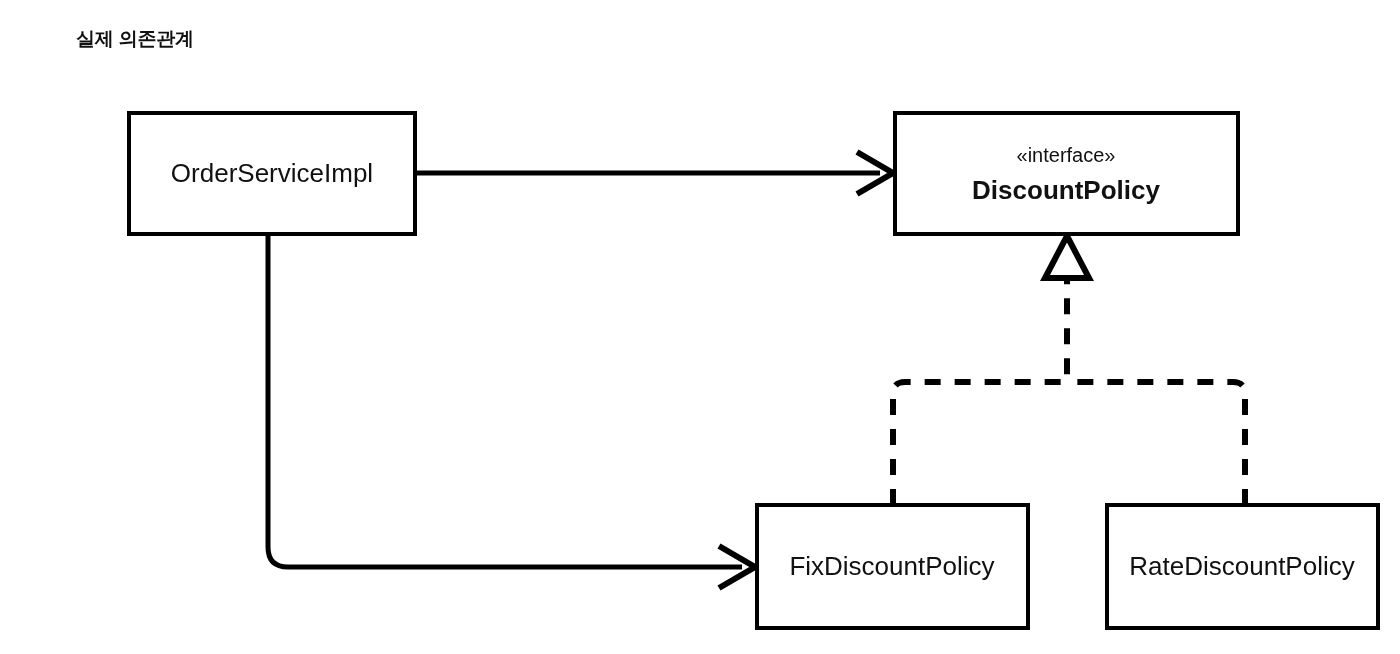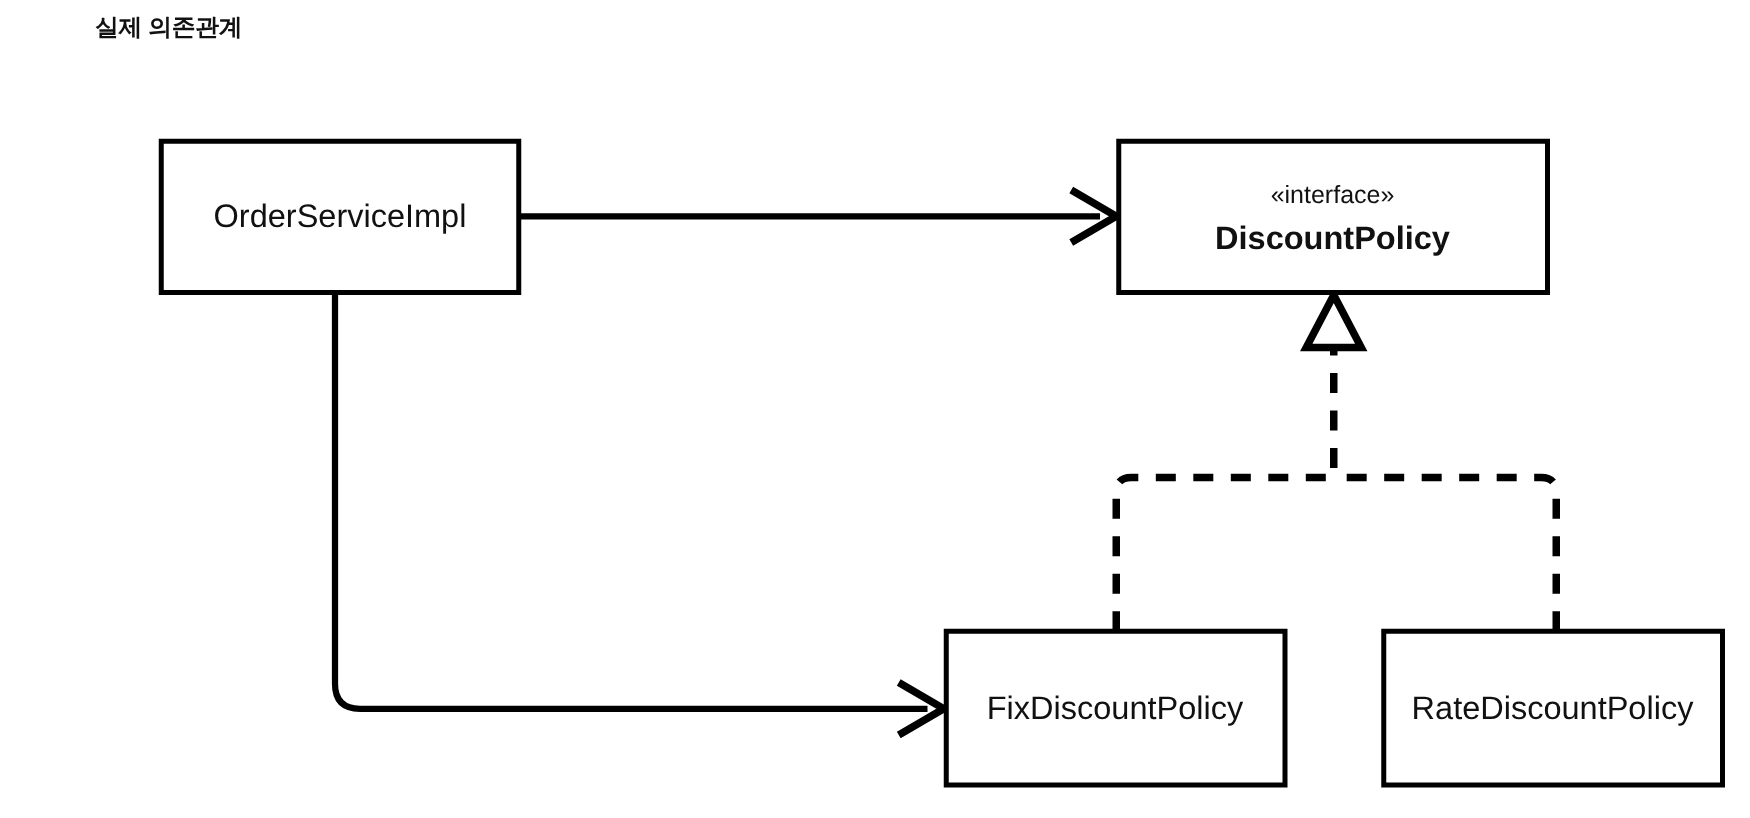--- a/index.html
+++ b/index.html
@@ -11,21 +11,21 @@
     width: 1400px;
     height: 654px;
     font-family: "Liberation Sans", sans-serif;
     color: #000000;
     overflow: hidden;
     position: relative;
   }
   #page-title {
     position: absolute;
     left: 76px;
-    top: 9px;
+    top: 26px;
     font-size: 19px;
     font-weight: bold;
     letter-spacing: -0.2px;
     color: #111111;
     white-space: nowrap;
   }
   #diagram-canvas {
     position: absolute;
     left: 0;
     top: 0;

